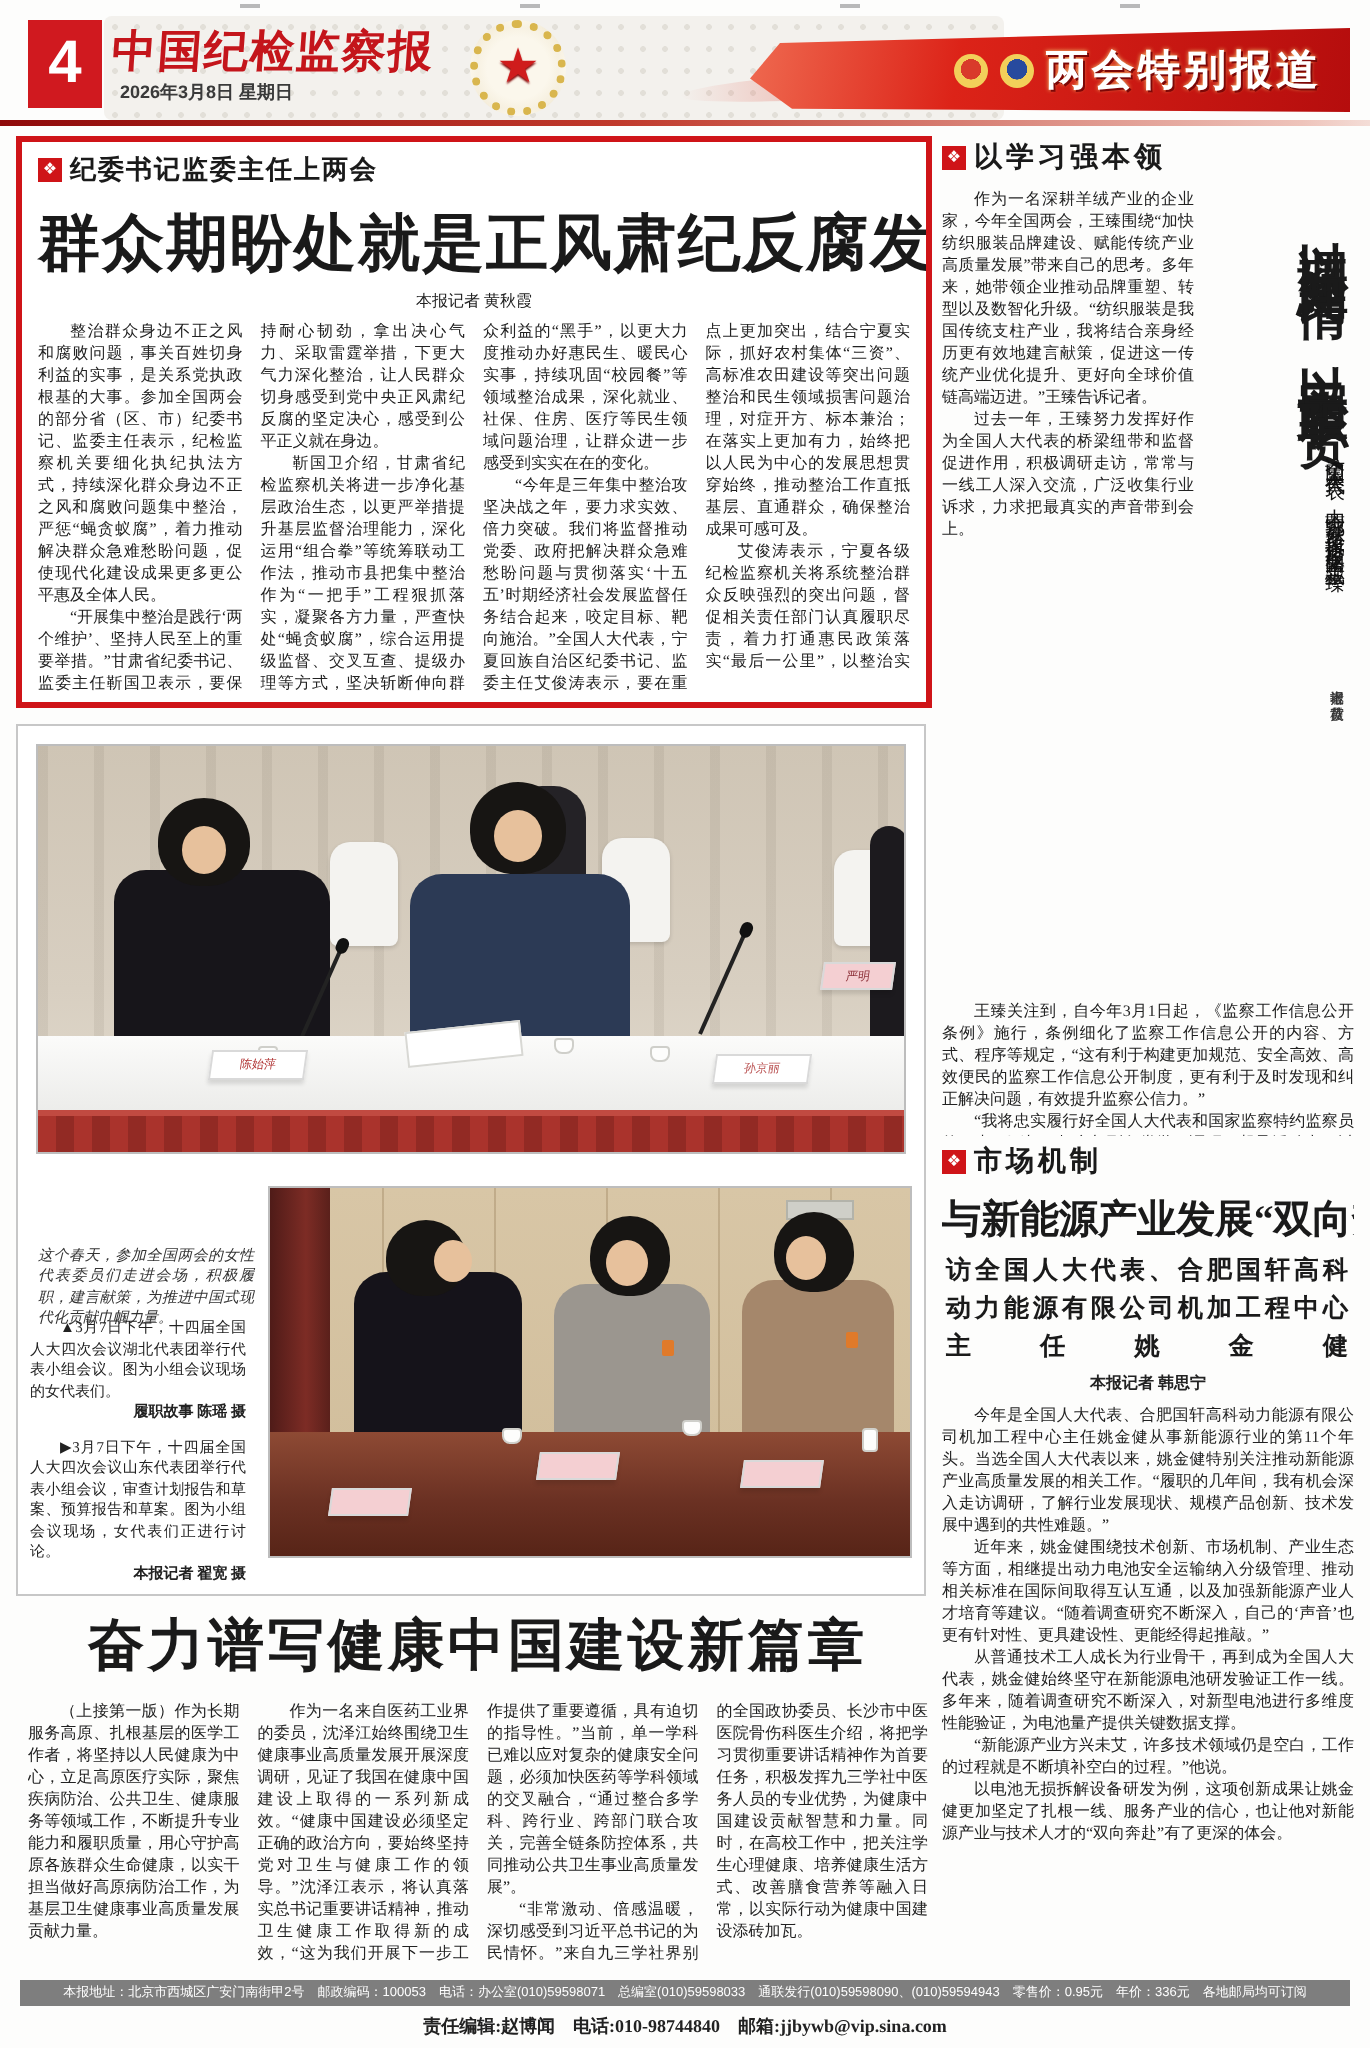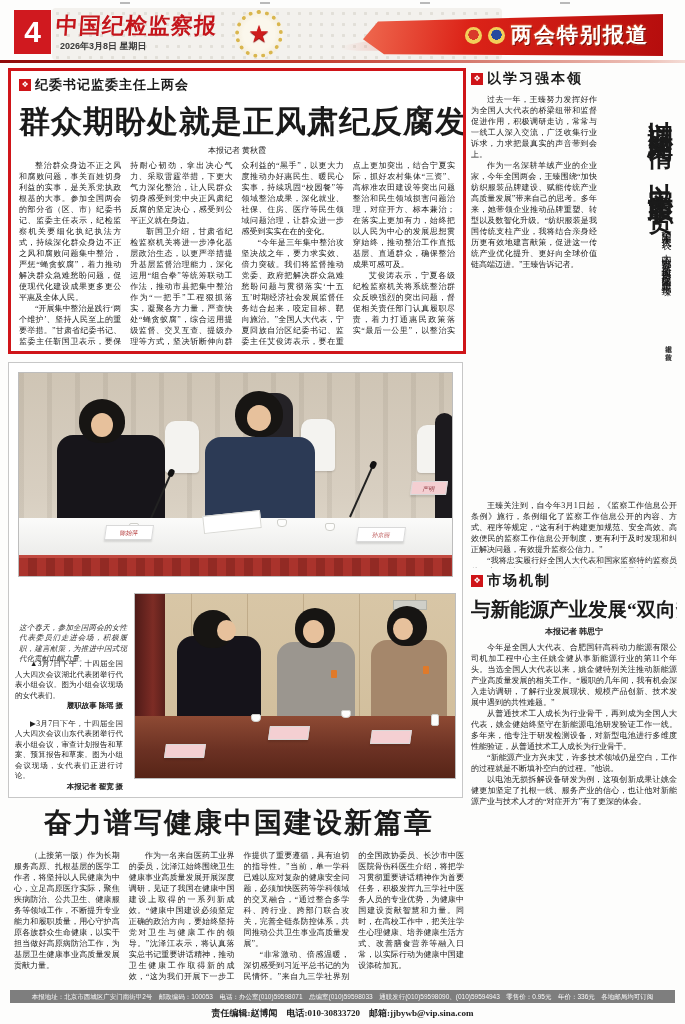--- a/index.html
+++ b/index.html
@@ -18,21 +18,21 @@
           display:flex;align-items:center;justify-content:center;}
   #wreath .star{color:#cf1c1c;font-size:24px;line-height:1;text-shadow:0 1px 1px #8a0e0e;}
   #pagenum{position:absolute;left:4px;top:2px;width:37px;height:44px;background:#d0191f;color:#fff;
            font-family:"Liberation Sans",sans-serif;font-weight:bold;font-size:30px;
            display:flex;align-items:center;justify-content:center;}
   #masthead{position:absolute;left:46px;top:3px;color:#c4151b;font-weight:bold;font-size:22px;
             letter-spacing:1px;transform:skewX(-4deg);white-space:nowrap;}
   #hdr-date{position:absolute;left:50px;top:32px;font-size:9px;color:#3a3a3a;font-family:"Liberation Sans",sans-serif;font-weight:bold;}
   #ribbon-tail{position:absolute;left:330px;top:26px;width:200px;height:14px;
                background:linear-gradient(90deg,rgba(224,90,70,0),#e0584a);border-radius:50% 0 0 50%;transform:rotate(-4deg);}
-  #ribbon{position:absolute;right:12px;top:6px;width:300px;height:42px;
+  #ribbon{position:absolute;right:0;top:6px;width:300px;height:42px;
           background:linear-gradient(100deg,#ef6a50 0%,#dc2318 35%,#b50d0d 100%);
           clip-path:polygon(0 60%,5% 18%,100% 0,100% 100%,7% 96%);
           display:flex;align-items:center;justify-content:flex-end;padding-right:14px;gap:6px;}
   .emb{width:17px;height:17px;border-radius:50%;flex:0 0 auto;}
   .emb1{background:radial-gradient(circle at 50% 45%,#d93a2b 0 40%,#f2cf5a 41% 75%,#caa22e);}
   .emb2{background:radial-gradient(circle at 50% 45%,#274a9e 0 40%,#f2cf5a 41% 75%,#caa22e);}
   #banner-title{color:#fff;font-size:21px;font-weight:bold;letter-spacing:2px;white-space:nowrap;
                 text-shadow:1px 1px 0 #7d0707,0 0 2px #f8d77a;}
   #hdr-rule{position:absolute;left:0;top:60px;width:685px;height:3px;
             background:linear-gradient(90deg,#8f0a0a,#c0392b 45%,#eec3ba 95%,#f4ddd7);}
@@ -227,55 +227,57 @@
     </div>
   </div>
 
   <div id="interview" data-name="interview-article">
     <div class="sec-head" data-name="section-header">
       <span class="sec-icon" data-name="section-logo-icon">❖</span>
       <span class="t" data-name="section-title">以学习强本领</span>
     </div>
     <div id="iv-flex" data-name="interview-layout">
       <div id="iv-narrow" data-name="interview-body-narrow">
+          <p class="bp" data-name="interview-paragraph">作为一名深耕羊绒产业的企业家，今年全国两会，王臻围绕“加快纺织服装品牌建设、赋能传统产业高质量发展”带来自己的思考。多年来，她带领企业推动品牌重塑、转型以及数智化升级。“纺织服装是我国传统支柱产业，我将结合亲身经历更有效地建言献策，促进这一传统产业优化提升、更好向全球价值链高端迈进。”王臻告诉记者。</p>
           <p class="bp" data-name="interview-paragraph">过去一年，王臻努力发挥好作为全国人大代表的桥梁纽带和监督促进作用，积极调研走访，常常与一线工人深入交流，广泛收集行业诉求，力求把最真实的声音带到会上。</p>
-          <p class="bp" data-name="interview-paragraph">作为一名深耕羊绒产业的企业家，今年全国两会，王臻围绕“加快纺织服装品牌建设、赋能传统产业高质量发展”带来自己的思考。多年来，她带领企业推动品牌重塑、转型以及数智化升级。“纺织服装是我国传统支柱产业，我将结合亲身经历更有效地建言献策，促进这一传统产业优化提升、更好向全球价值链高端迈进。”王臻告诉记者。</p>
         </div>
       <div id="iv-vert" data-name="vertical-headline-block">
         <div id="iv-title" data-name="vertical-headline">以调研知民情 以实干履职责</div>
         <div id="iv-sub" data-name="vertical-subhead">访全国人大代表、内蒙古鄂尔多斯投资控股集团总裁王臻</div>
         <div id="iv-byl" data-name="vertical-byline">本报记者 黄秋霞</div>
       </div>
     </div>
     <div id="iv-wide" data-name="interview-body-wide">
         <p class="bp" data-name="interview-paragraph">王臻关注到，自今年3月1日起，《监察工作信息公开条例》施行，条例细化了监察工作信息公开的内容、方式、程序等规定，“这有利于构建更加规范、安全高效、高效便民的监察工作信息公开制度，更有利于及时发现和纠正解决问题，有效提升监察公信力。”</p>
         <p class="bp" data-name="interview-paragraph">“我将忠实履行好全国人大代表和国家监察特约监察员的职责，更加积极参与到各类学习调研、督导活动中，以学习强本领，以调研知民情、以实干履职责，在深入基层中服务人民，在担当作为中践行使命。”王臻表示。</p>
       </div>
   </div>
 
   <div id="story" data-name="story-article">
     <div class="sec-head" data-name="section-header">
       <span class="sec-icon" data-name="section-logo-icon">❖</span>
       <span class="t" data-name="section-title">市场机制</span>
     </div>
     <h2 data-name="story-headline">与新能源产业发展“双向奔赴”</h2>
+    <div class="subhead" data-name="story-subhead">访全国人大代表、合肥国轩高科动力能源有限公司机加工程中心主任姚金健</div>
     <div class="byline" data-name="story-byline">本报记者 韩思宁</div>
     <div data-name="story-body" style="height:300px;overflow:hidden">
         <p class="bp" data-name="story-paragraph">今年是全国人大代表、合肥国轩高科动力能源有限公司机加工程中心主任姚金健从事新能源行业的第11个年头。当选全国人大代表以来，姚金健特别关注推动新能源产业高质量发展的相关工作。“履职的几年间，我有机会深入走访调研，了解行业发展现状、规模产品创新、技术发展中遇到的共性难题。”</p>
-        <p class="bp" data-name="story-paragraph">从普通技术工人成长为行业骨干，再到成为全国人大代表，姚金健始终坚守在新能源电池研发验证工作一线。多年来，他专注于研发检测设备，对新型电池进行多维度性能验证，从普通技术工人成长为行业骨干。</p>
+        <p class="bp" data-name="story-paragraph">近年来，姚金健围绕技术创新、市场机制、产业生态等方面，相继提出动力电池安全运输纳入分级管理、推动相关标准在国际间取得互认互通，以及加强新能源产业人才培育等建议。“随着调查研究不断深入，自己的‘声音’也更有针对性、更具建设性、更能经得起推敲。”</p>
+        <p class="bp" data-name="story-paragraph">从普通技术工人成长为行业骨干，再到成为全国人大代表，姚金健始终坚守在新能源电池研发验证工作一线。多年来，随着调查研究不断深入，对新型电池进行多维度性能验证，为电池量产提供关键数据支撑。</p>
         <p class="bp" data-name="story-paragraph">“新能源产业方兴未艾，许多技术领域仍是空白，工作的过程就是不断填补空白的过程。”他说。</p>
-        <p class="bp" data-name="story-paragraph">以电池无损拆解设备研发为例，这项创新成果让姚金健更加坚定了扎根一线、服务产业的信心，也让他对新能源产业与技术人才的“对症开方”有了更深的体会。</p>
+        <p class="bp" data-name="story-paragraph">以电池无损拆解设备研发为例，这项创新成果让姚金健更加坚定了扎根一线、服务产业的信心，也让他对新能源产业与技术人才的“双向奔赴”有了更深的体会。</p>
       </div>
   </div>
 
   <div id="health" data-name="health-article">
     <h2 data-name="health-headline">奋力谱写健康中国建设新篇章</h2>
     <div class="cols4" data-name="health-body-columns">
         <p class="bp" data-name="health-paragraph">（上接第一版）作为长期服务高原、扎根基层的医学工作者，将坚持以人民健康为中心，立足高原医疗实际，聚焦疾病防治、公共卫生、健康服务等领域工作，不断提升专业能力和履职质量，用心守护高原各族群众生命健康，以实干担当做好高原病防治工作，为基层卫生健康事业高质量发展贡献力量。</p>
         <p class="bp" data-name="health-paragraph">作为一名来自医药工业界的委员，沈泽江始终围绕卫生健康事业高质量发展开展深度调研，见证了我国在健康中国建设上取得的一系列新成效。“健康中国建设必须坚定正确的政治方向，要始终坚持党对卫生与健康工作的领导。”沈泽江表示，将认真落实总书记重要讲话精神，推动卫生健康工作取得新的成效，“这为我们开展下一步工作提供了重要遵循，具有迫切的指导性。”当前，单一学科已难以应对复杂的健康安全问题，必须加快医药等学科领域的交叉融合，“通过整合多学科、跨行业、跨部门联合攻关，完善全链条防控体系，共同推动公共卫生事业高质量发展”。</p>
         <p class="bp" data-name="health-paragraph">“非常激动、倍感温暖，深切感受到习近平总书记的为民情怀。”来自九三学社界别的全国政协委员、长沙市中医医院骨伤科医生介绍，将把学习贯彻重要讲话精神作为首要任务，积极发挥九三学社中医务人员的专业优势，为健康中国建设贡献智慧和力量。同时，在高校工作中，把关注学生心理健康、培养健康生活方式、改善膳食营养等融入日常，以实际行动为健康中国建设添砖加瓦。</p>
       </div>
   </div>
 
   <div id="foot-bar" data-name="footer-address-bar">本报地址：北京市西城区广安门南街甲2号　邮政编码：100053　电话：办公室(010)59598071　总编室(010)59598033　通联发行(010)59598090、(010)59594943　零售价：0.95元　年价：336元　各地邮局均可订阅</div>
-  <div id="foot-line2" data-name="footer-editor-line">责任编辑:赵博闻　电话:010-30833720　邮箱:jjbywb@vip.sina.com</div>
+  <div id="foot-line2" data-name="footer-editor-line">责任编辑:赵博闻　电话:010-98744840　邮箱:jjbywb@vip.sina.com</div>
 
 </div>
 
 </body></html>

